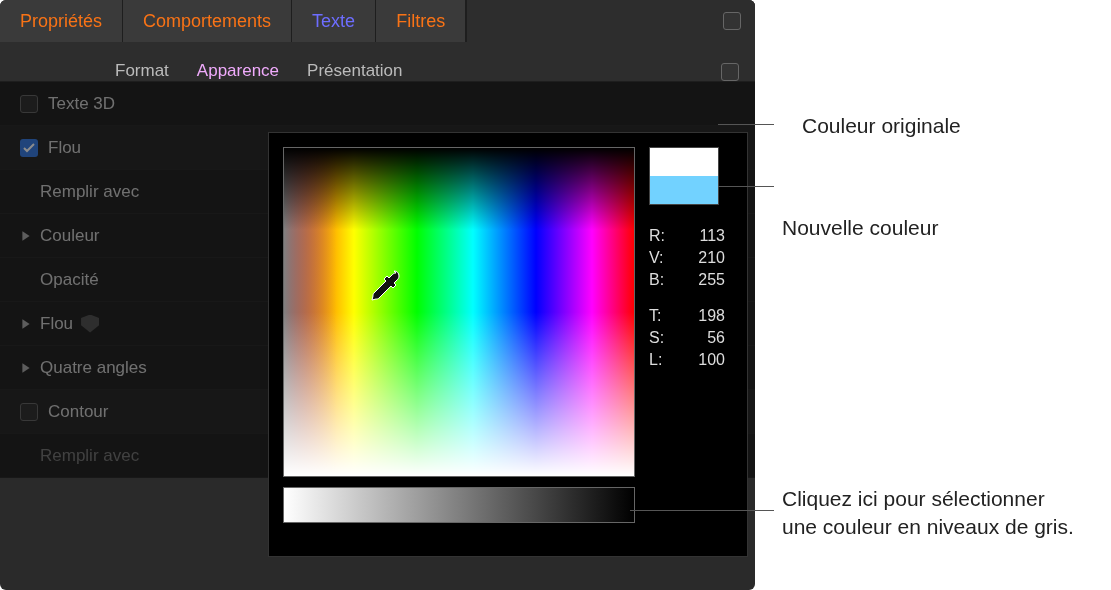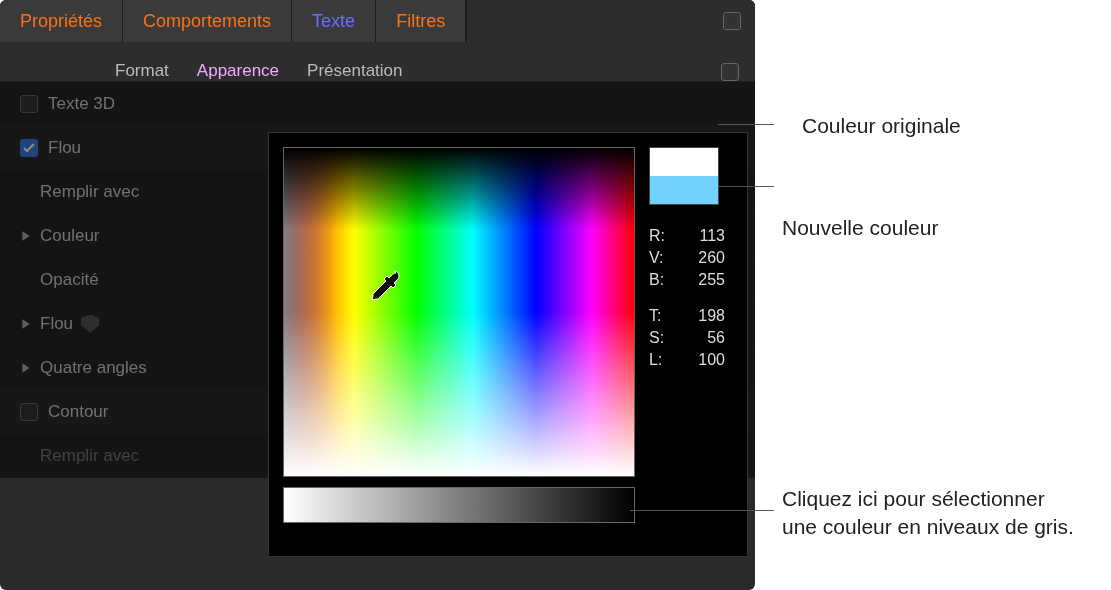--- a/index.html
+++ b/index.html
@@ -149,21 +149,21 @@
     </div>
     <div class="swatch-col">
       <div class="swatch-box">
         <div class="swatch-half swatch-orig"></div>
         <div class="swatch-half swatch-new"></div>
       </div>
       <div class="readout">
         <span class="lab">R:</span>
           <span class="val">113</span>
         <span class="lab">V:</span>
-          <span class="val">260</span>
+          <span class="val">210</span>
         <span class="lab">B:</span>
           <span class="val">255</span>
         <div class="gap-row"></div>
         <span class="lab">T:</span>
           <span class="val">198</span>
         <span class="lab">S:</span>
           <span class="val">56</span>
         <span class="lab">L:</span>
           <span class="val">100</span>
       </div>

